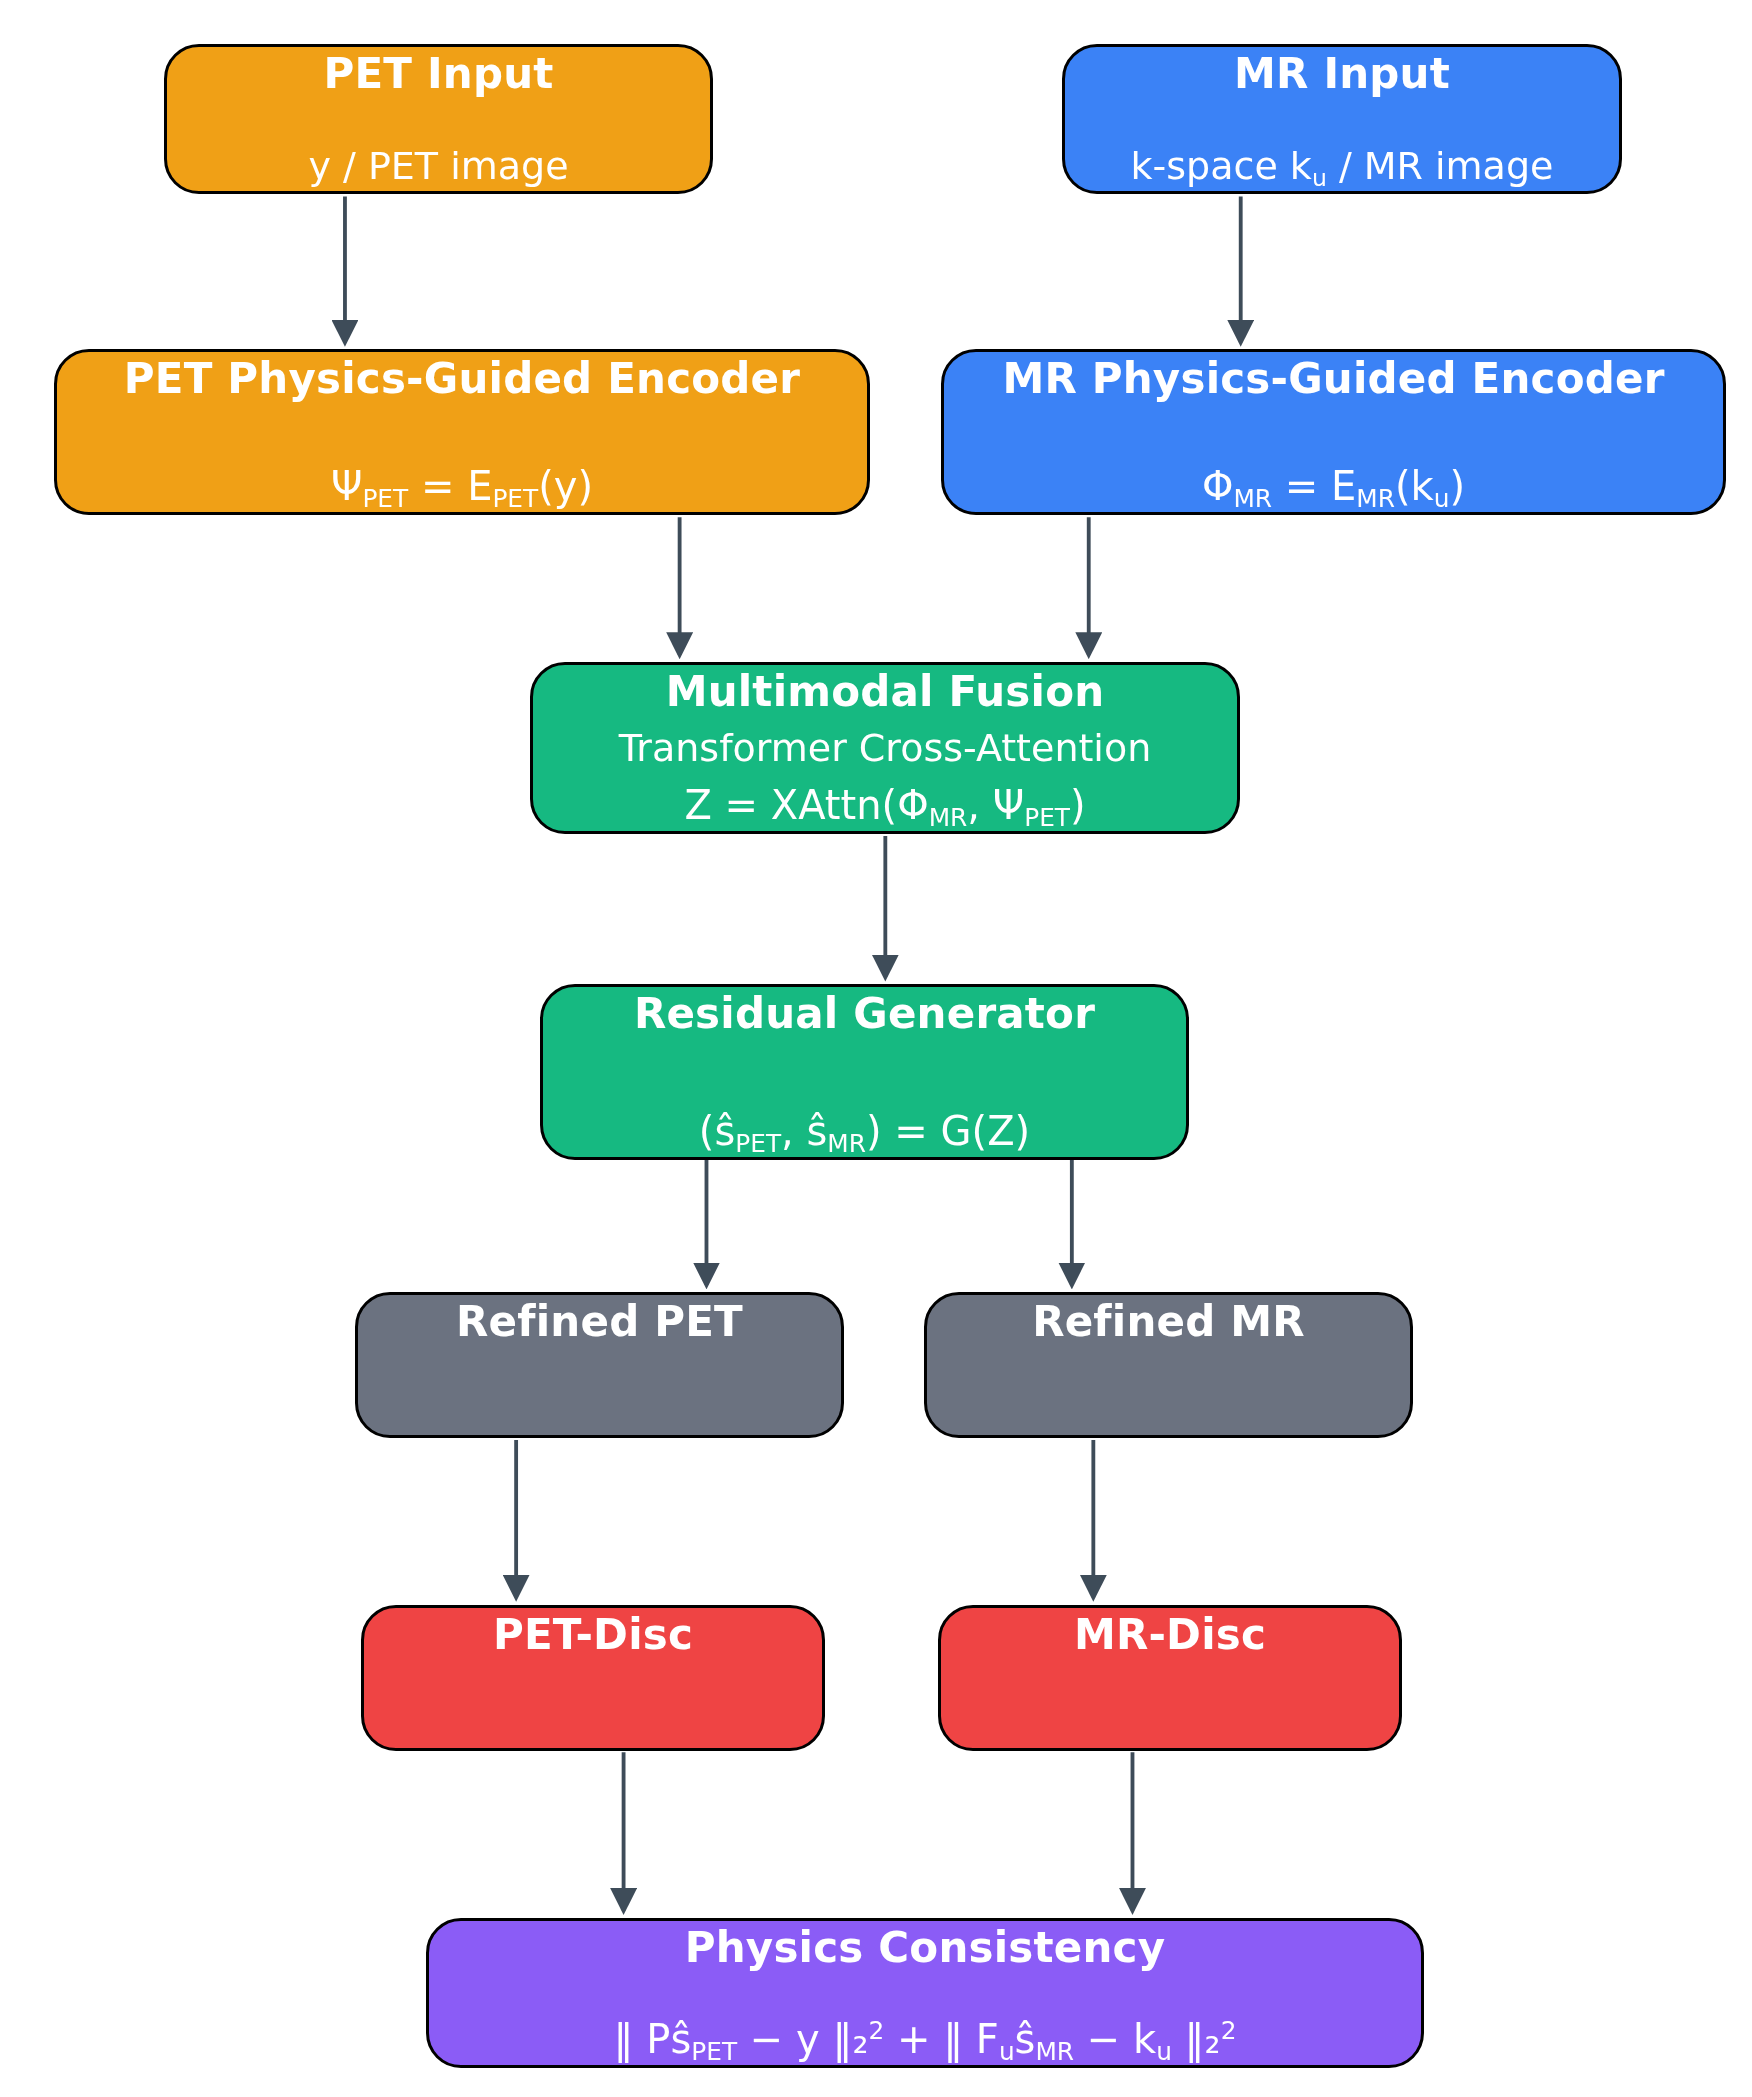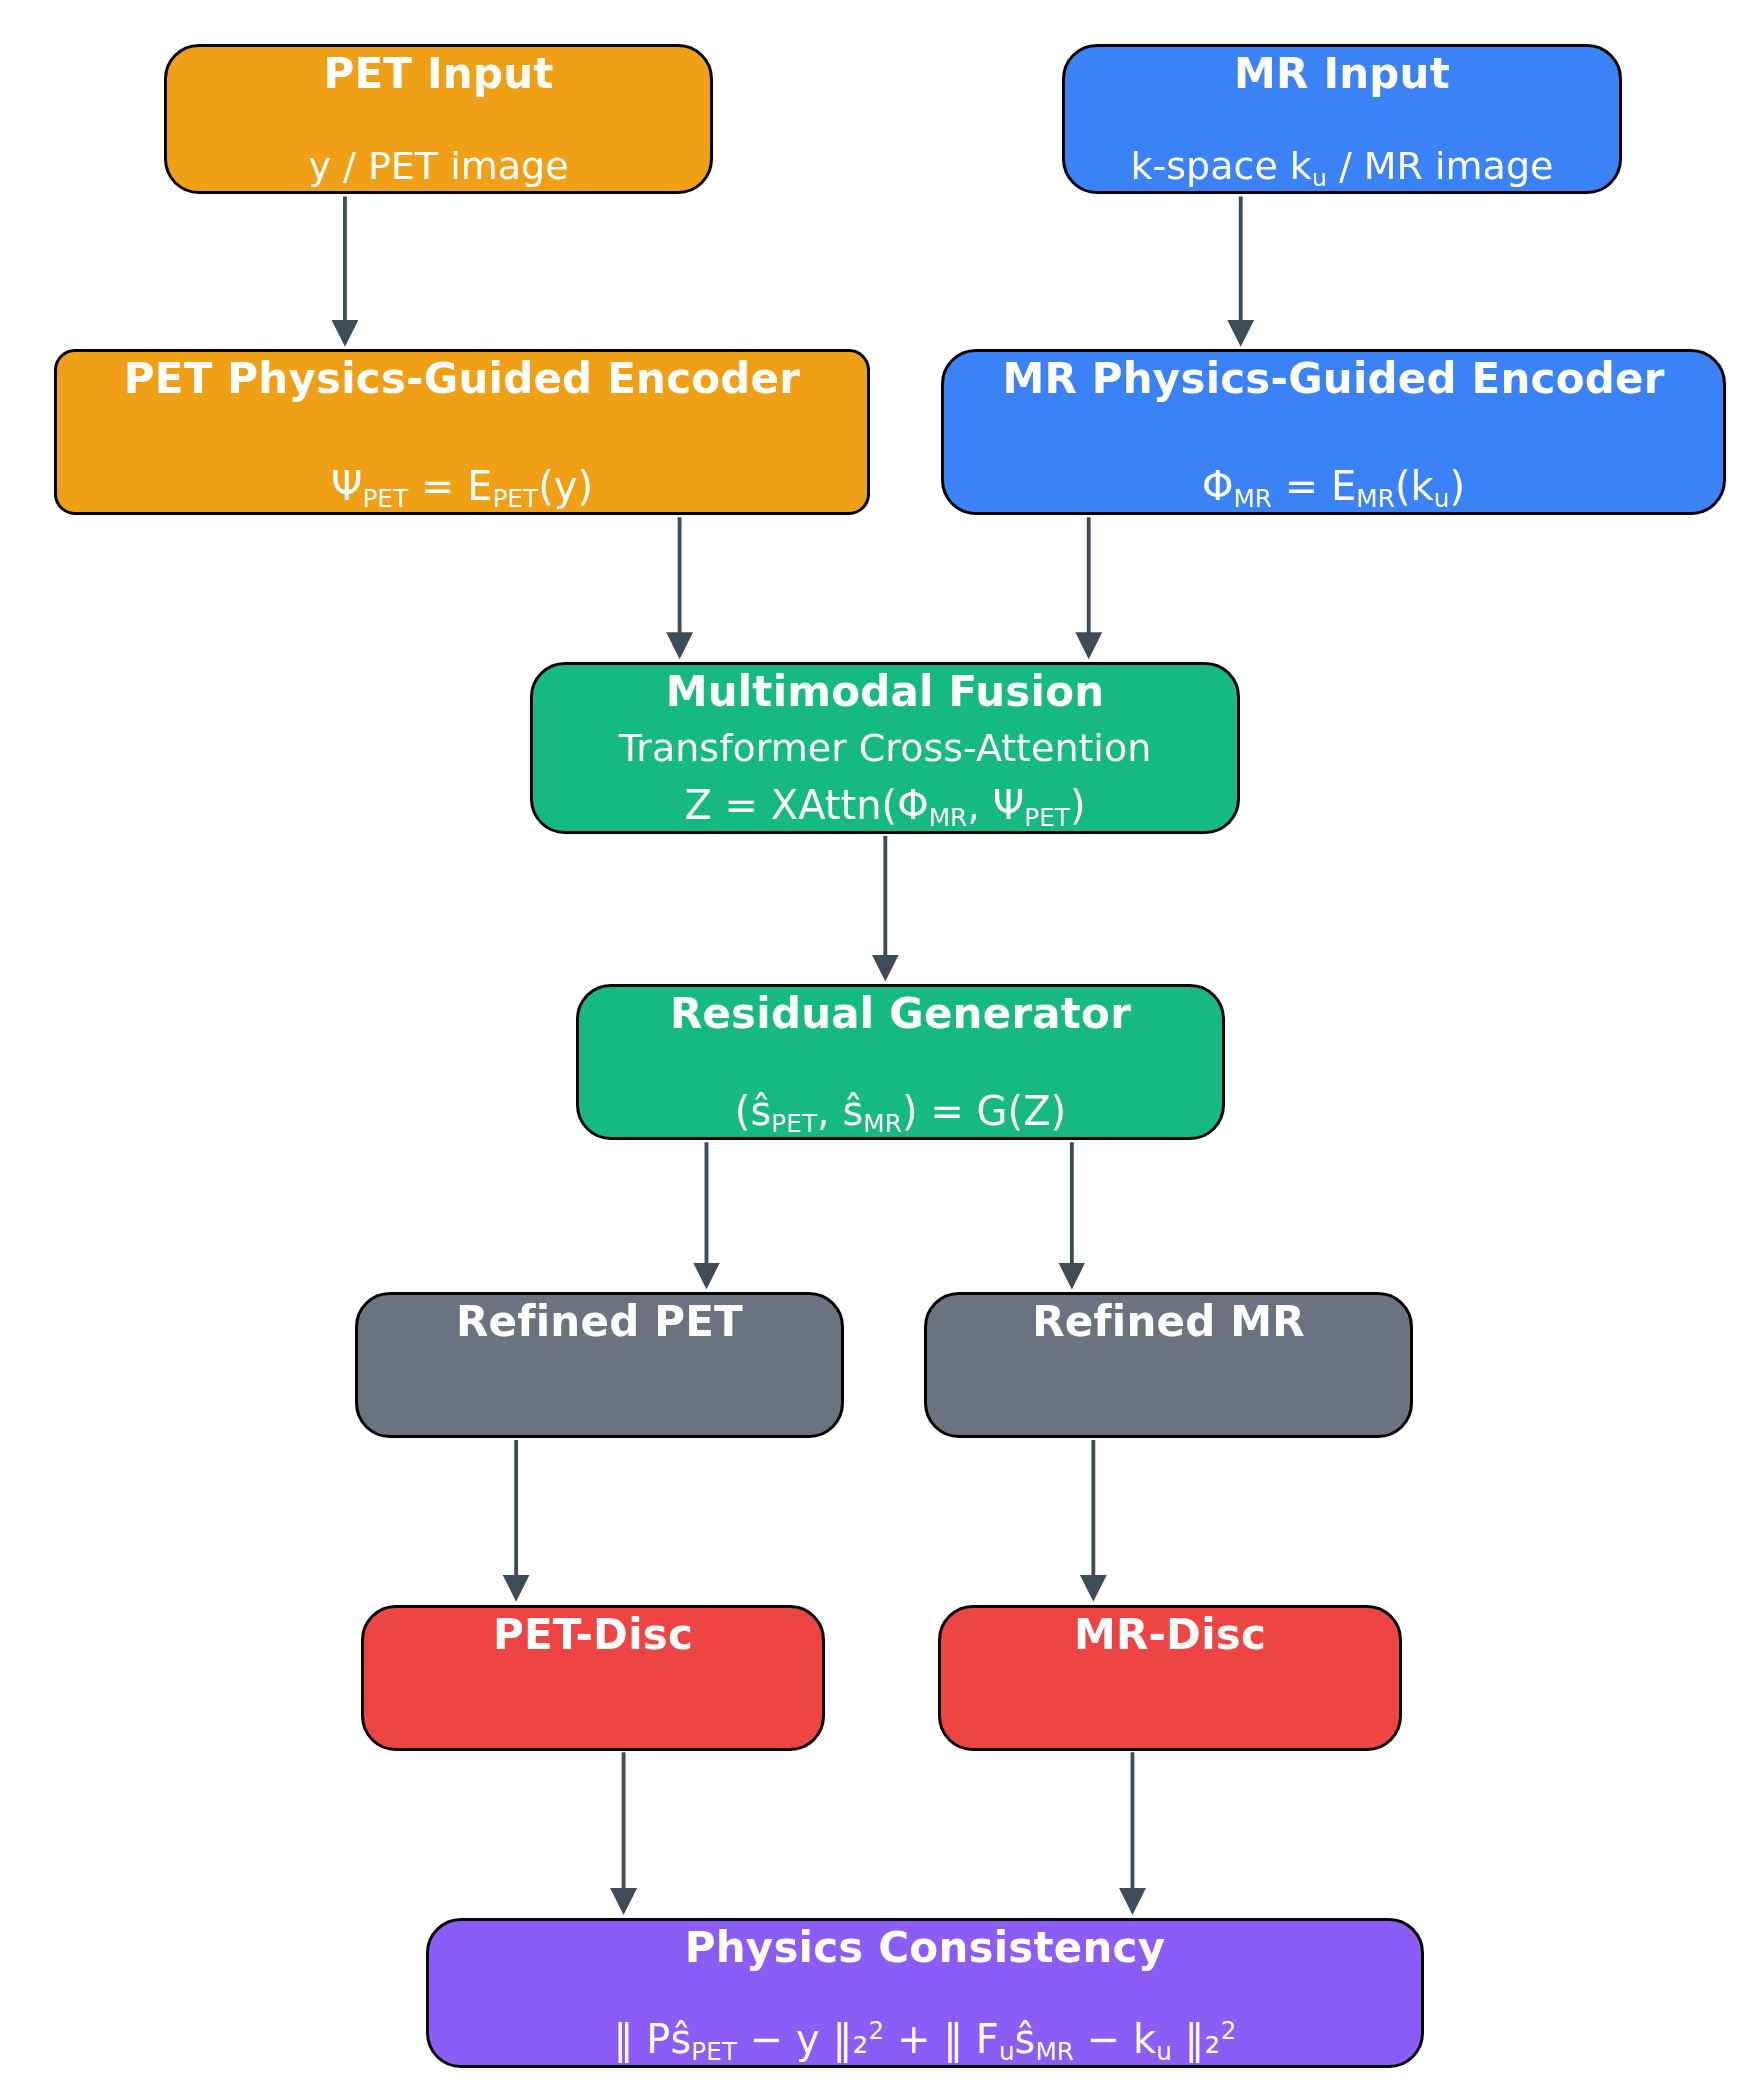--- a/index.html
+++ b/index.html
@@ -66,24 +66,24 @@
   }
   sup {
     font-size: 0.62em;
     vertical-align: 0.55em;
     line-height: 0;
   }
 
   
   #n-pet-input      { left: 164px;  top: 44px;   width: 549px;  height: 150px; background: #F0A016; }
   #n-mr-input       { left: 1062px; top: 44px;   width: 560px;  height: 150px; background: #3B82F6; }
-  #n-pet-encoder    { left: 54px;   top: 349px;  width: 816px; height: 166px; background: #F0A016; border-radius: 21px; }
+  #n-pet-encoder    { left: 54px;   top: 349px;  width: 816px; height: 166px; background: #F0A016; }
   #n-mr-encoder     { left: 941px; top: 349px;  width: 785px; height: 166px; background: #3B82F6; }
   #n-fusion         { left: 530px;  top: 662px;  width: 710px;  height: 172px; background: #16B981; }
-  #n-generator      { left: 576px;  top: 984px; width: 649px;  height: 156px; background: #16B981; }
+  #n-generator      { left: 540px;  top: 984px; width: 649px;  height: 176px; background: #16B981; }
   #n-refined-pet    { left: 355px;  top: 1292px; width: 489px;  height: 146px; background: #6B7280; }
   #n-refined-mr     { left: 924px; top: 1292px; width: 489px;  height: 146px; background: #6B7280; }
   #n-pet-disc       { left: 361px;  top: 1605px; width: 464px;  height: 146px; background: #EF4444; }
   #n-mr-disc        { left: 938px; top: 1605px; width: 464px;  height: 146px; background: #EF4444; }
   #n-physics        { left: 426px;  top: 1918px; width: 998px; height: 150px; background: #8B5CF6; }
 </style>
 </head>
 <body>
 
 <div id="canvas">

